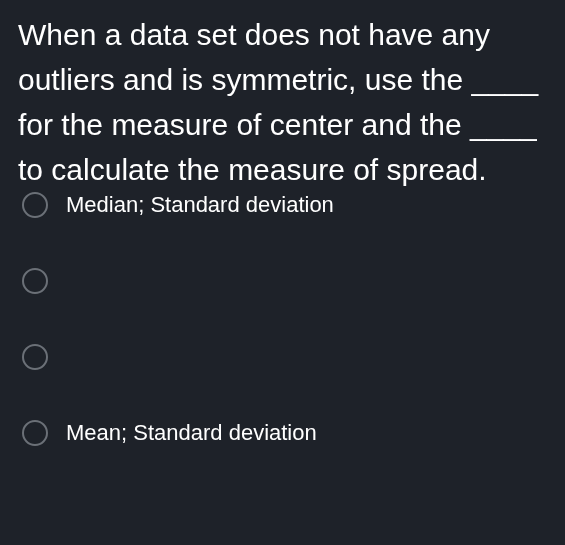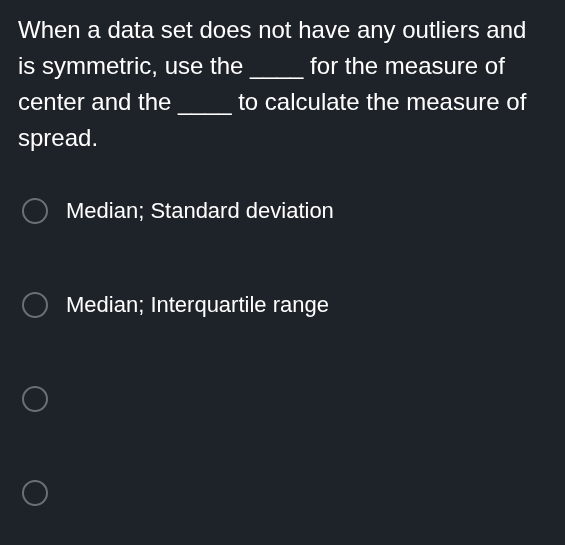--- a/index.html
+++ b/index.html
@@ -10,30 +10,29 @@
     body {
       width: 565px;
       height: 545px;
       background-color: #1e2229;
       font-family: -apple-system, BlinkMacSystemFont, "Segoe UI", Helvetica, Arial, sans-serif;
       color: #ffffff;
       padding: 12px 18px;
       overflow: hidden;
     }
     .question-text {
-      font-size: 24px;
+      font-size: 30px;
       line-height: 1.5;
       color: #ffffff;
-      margin-bottom: 42px;
       font-weight: 400;
     }
     .options-list {
       display: flex;
       flex-direction: column;
-      gap: 68px;
+      gap: 50px;
       padding-left: 4px;
     }
     .option-row {
       display: flex;
       align-items: center;
       gap: 18px;
       cursor: pointer;
     }
     .radio-circle {
       width: 26px;
@@ -54,21 +53,21 @@
 
 <div class="question-text">When a data set does not have any outliers and is symmetric, use the ____ for the measure of center and the ____ to calculate the measure of spread.</div>
 
 <div class="options-list">
   <div class="option-row">
     <div class="radio-circle"></div>
     <div class="option-label">Median; Standard deviation</div>
   </div>
   <div class="option-row">
     <div class="radio-circle"></div>
-    <div class="option-label">Median; Interquartile range</div>
   </div>
   <div class="option-row">
     <div class="radio-circle"></div>
   </div>
   <div class="option-row">
     <div class="radio-circle"></div>
+    <div class="option-label">Mean; Standard deviation</div>
   </div>
 </div>
 
 </body></html>

